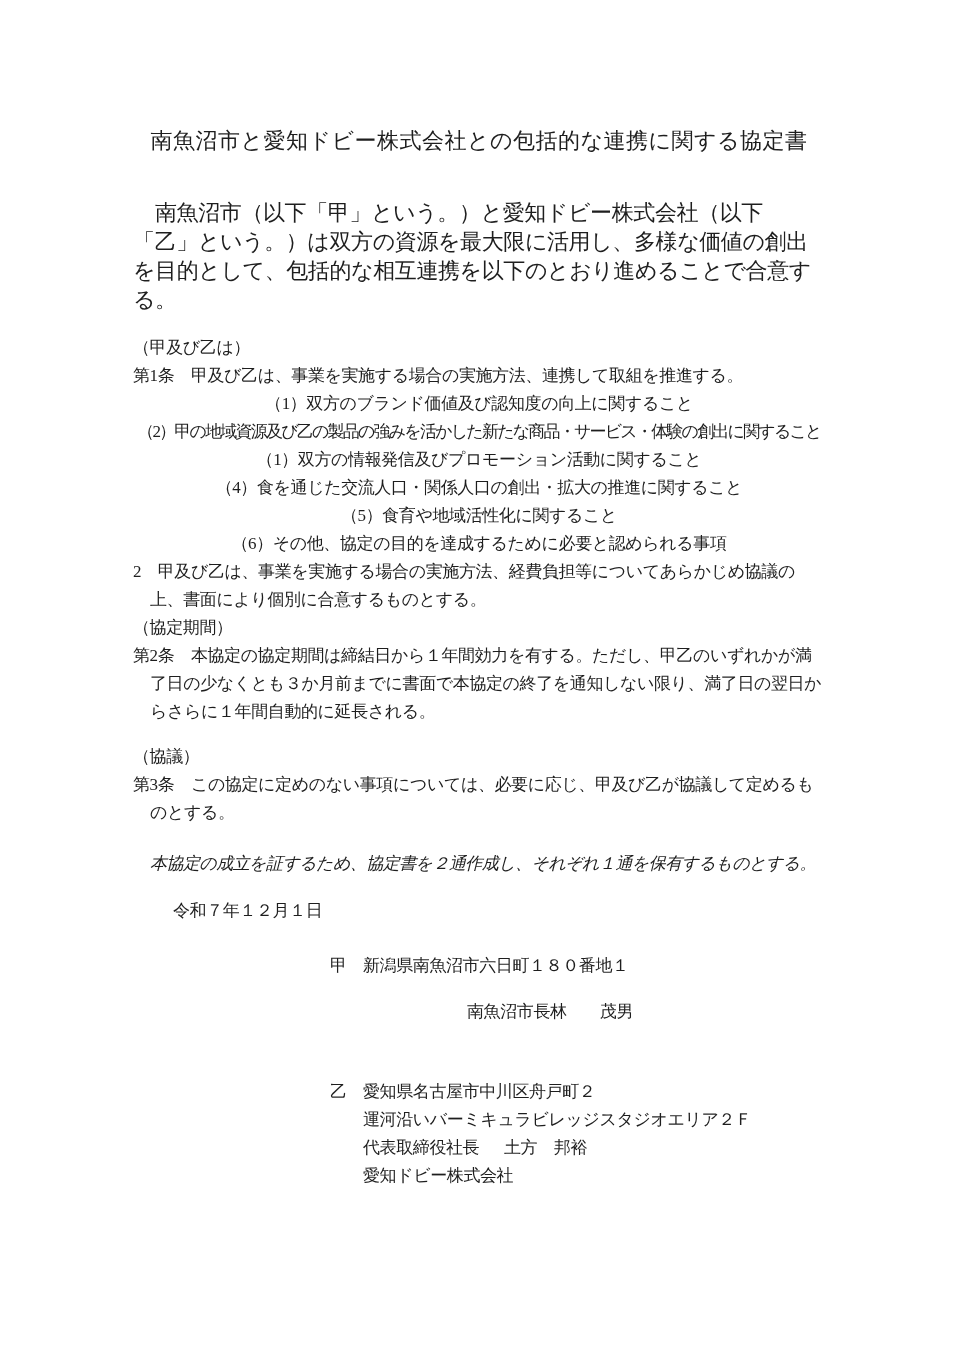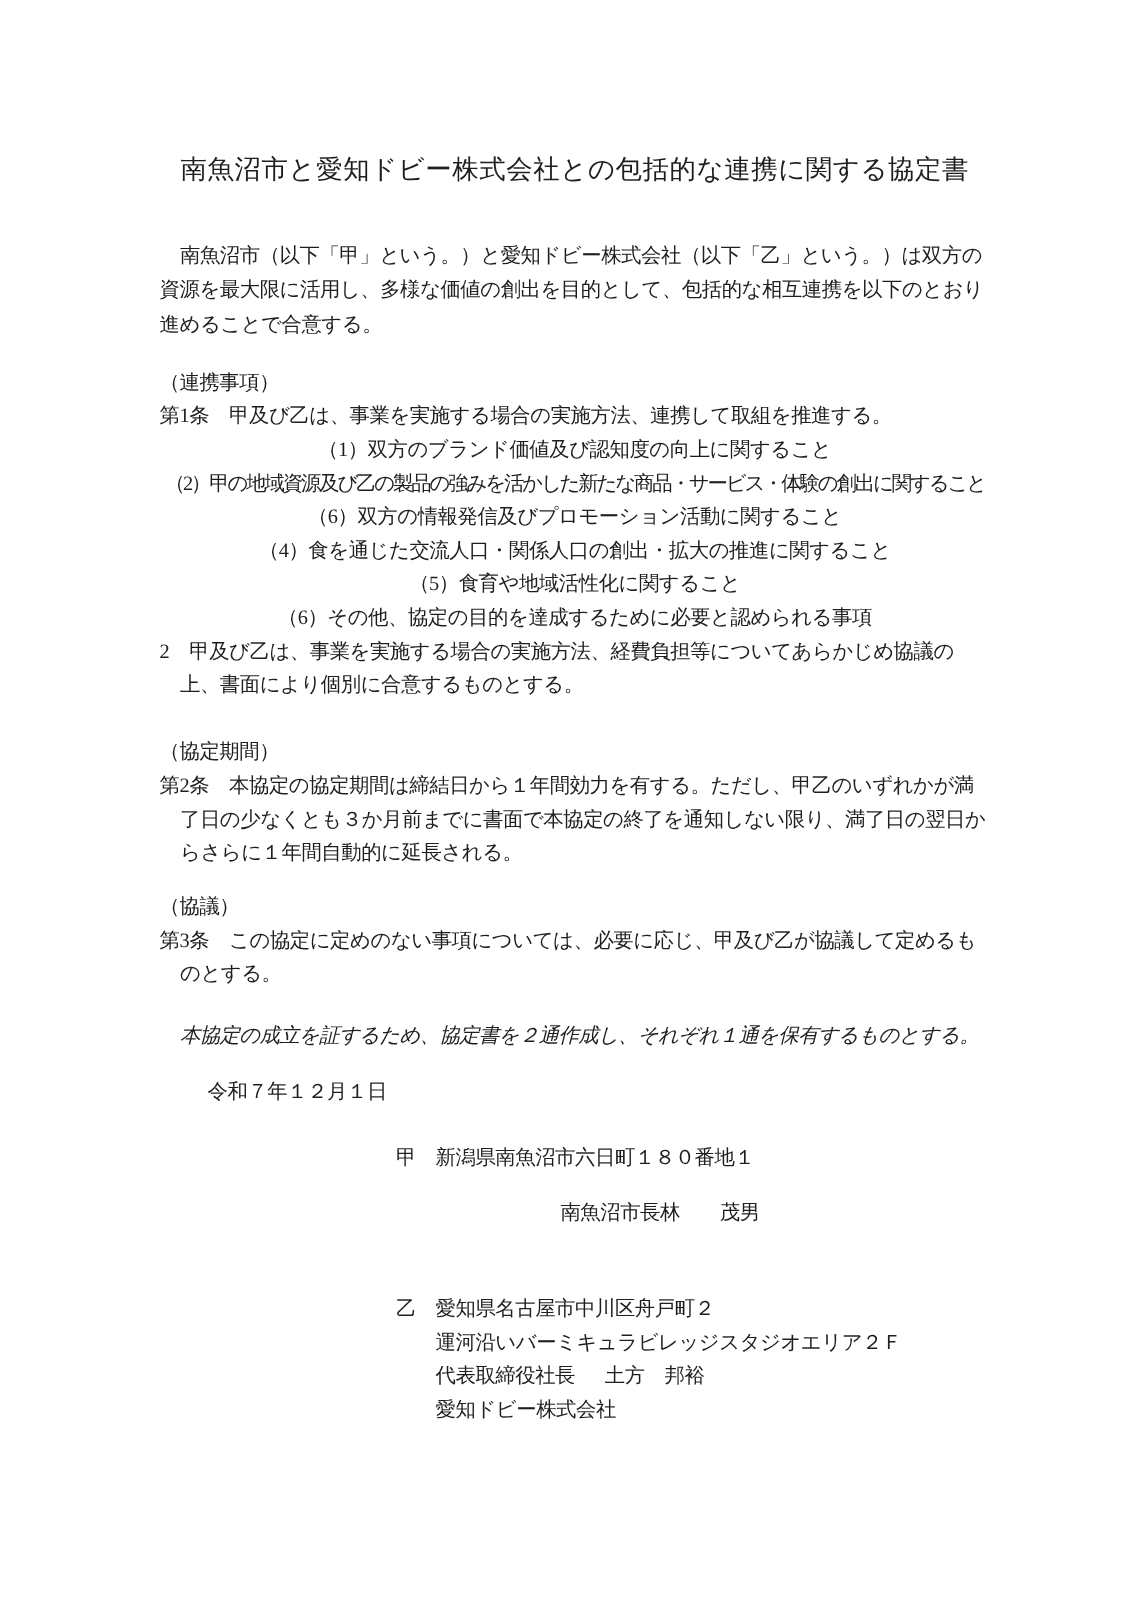--- a/index.html
+++ b/index.html
@@ -27,27 +27,27 @@
     white-space: nowrap;
     letter-spacing: 0.5px;
   }
   .body-text {
     font-size: 17px;
     line-height: 28px;
     letter-spacing: -0.4px;
   }
   .preamble {
     margin-top: 42px;
-    font-size: 17px;
+    font-size: 22px;
     line-height: 29px;
     letter-spacing: -0.4px;
     text-indent: 1em;
   }
   .article-1 { margin-top: 20px; }
-  .article-2 { margin-top: 28px; }
+  .article-2 { }
   .article-3 { margin-top: 17px; }
   .hang {
     padding-left: 17px;
     text-indent: -17px;
   }
   .item { white-space: nowrap; text-align: center; }
   .compress { letter-spacing: -1.8px; }
   .closing {
     margin-top: 23px;
     text-indent: 1em;
@@ -74,25 +74,25 @@
 <body>
 
 <div class="page">
   <div class="content">
 
     <h1 class="doc-title">南魚沼市と愛知ドビー株式会社との包括的な連携に関する協定書</h1>
 
     <p class="preamble">南魚沼市（以下「甲」という。）と愛知ドビー株式会社（以下「乙」という。）は双方の資源を最大限に活用し、多様な価値の創出を目的として、包括的な相互連携を以下のとおり進めることで合意する。</p>
 
     <div class="article article-1 body-text">
-      <div>（連携事項）</div>
+      <div>（甲及び乙は）</div>
       <div class="hang">第1条　甲及び乙は、事業を実施する場合の実施方法、連携して取組を推進する。</div>
       <div class="item">（1）双方のブランド価値及び認知度の向上に関すること</div>
       <div class="item compress">（2）甲の地域資源及び乙の製品の強みを活かした新たな商品・サービス・体験の創出に関すること</div>
-      <div class="item">（6）双方の情報発信及びプロモーション活動に関すること</div>
+      <div class="item">（1）双方の情報発信及びプロモーション活動に関すること</div>
       <div class="item">（4）食を通じた交流人口・関係人口の創出・拡大の推進に関すること</div>
       <div class="item">（5）食育や地域活性化に関すること</div>
       <div class="item">（6）その他、協定の目的を達成するために必要と認められる事項</div>
       <div class="hang">2　甲及び乙は、事業を実施する場合の実施方法、経費負担等についてあらかじめ協議の上、書面により個別に合意するものとする。</div>
     </div>
 
     <div class="article article-2 body-text">
       <div>（協定期間）</div>
       <div class="hang">第2条　本協定の協定期間は締結日から１年間効力を有する。ただし、甲乙のいずれかが満了日の少なくとも３か月前までに書面で本協定の終了を通知しない限り、満了日の翌日からさらに１年間自動的に延長される。</div>
     </div>

